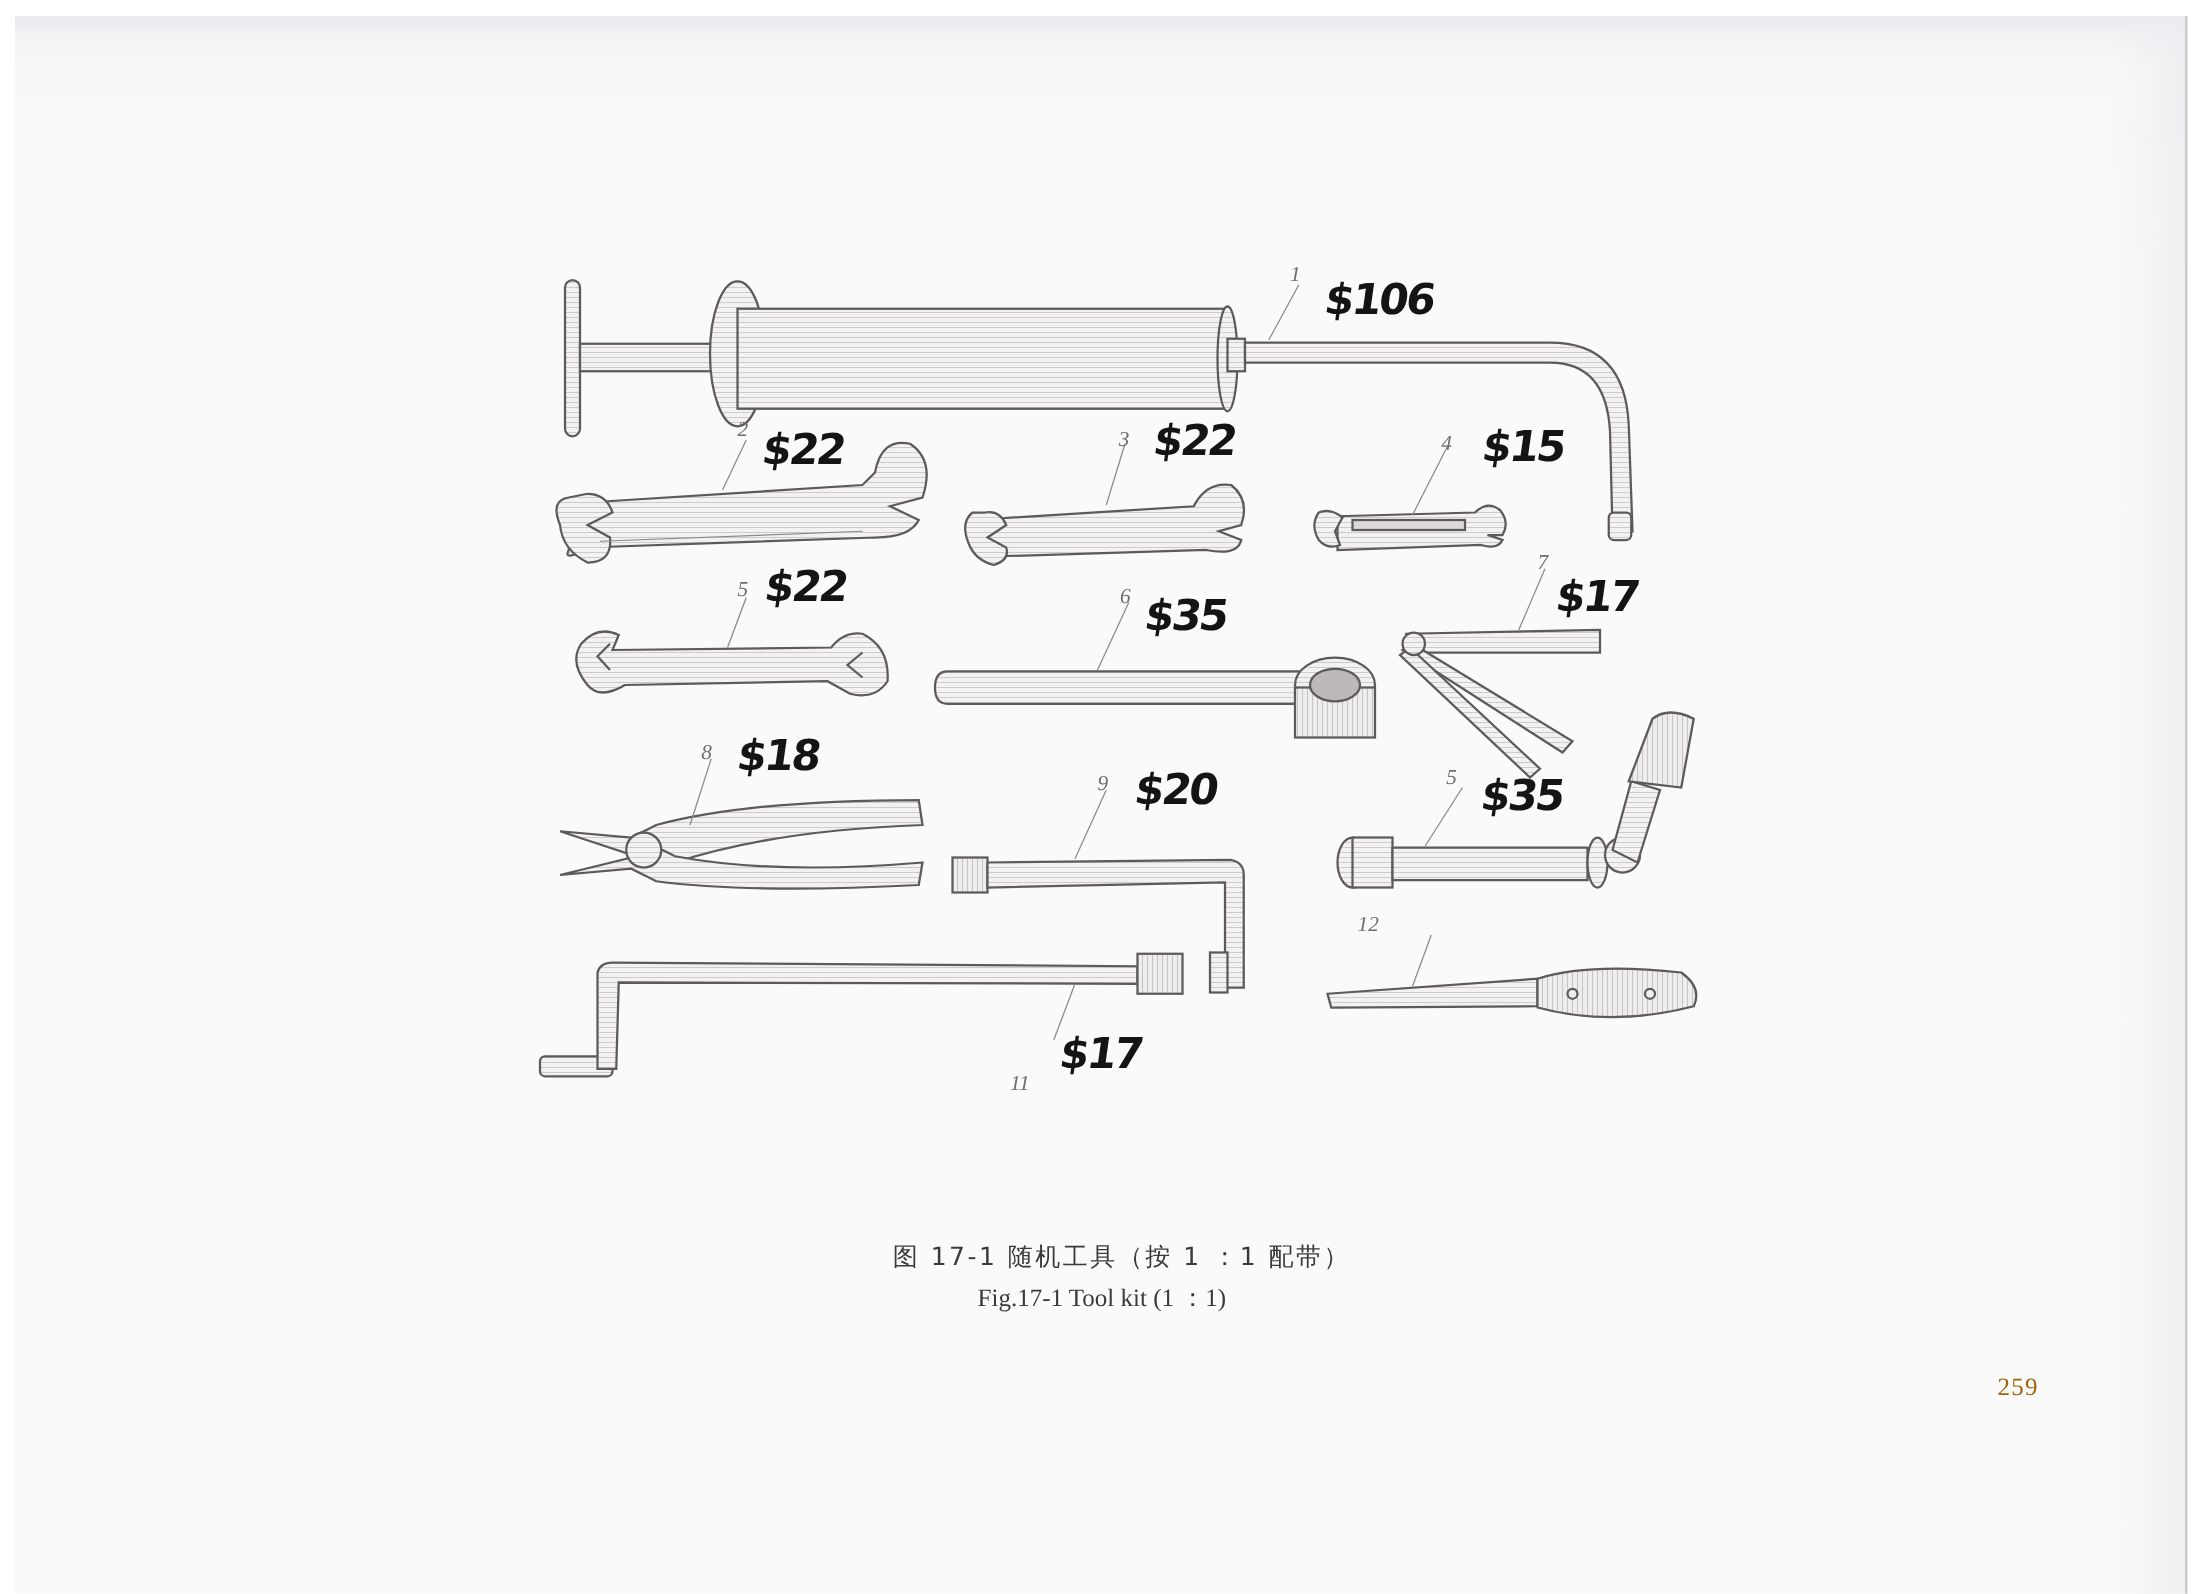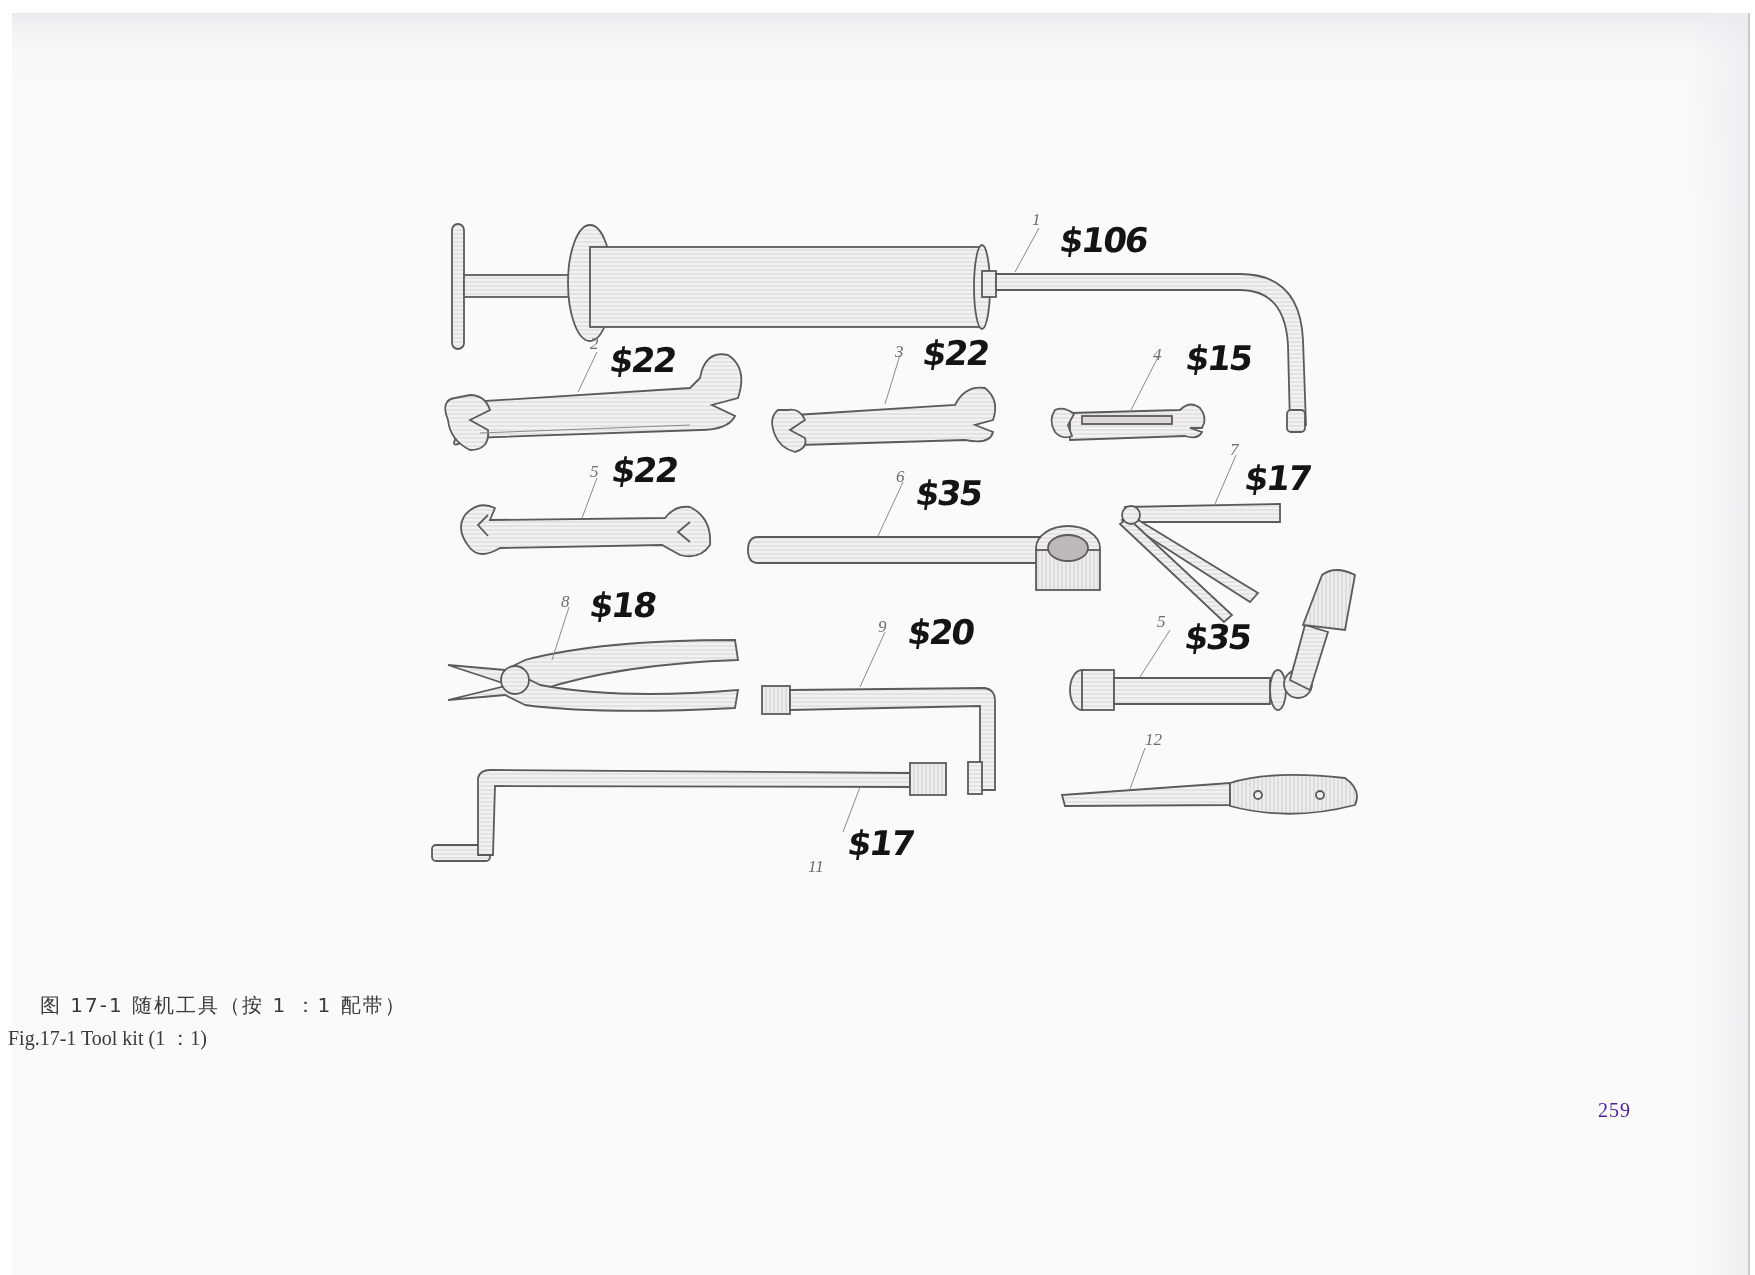--- a/index.html
+++ b/index.html
@@ -27,33 +27,33 @@
     .callout {
       position: absolute; font-family: "Liberation Serif", serif; font-style: italic;
       font-size: 17px; color: #6d6d6d;
     }
     .price {
       position: absolute; font-family: "DejaVu Sans", sans-serif;
       font-size: 34px; font-weight: bold; color: #141414; letter-spacing: -2px;
       transform: skewX(-8deg);
     }
     .caption {
-      position: absolute; left: 0; width: 1755px; color: #3a3a3a;
+      position: absolute; left: 0; width: 1755px; text-align: center; color: #3a3a3a;
     }
     .caption-cn {
       top: 992px; font-family: "DejaVu Sans", sans-serif; font-size: 20px; letter-spacing: 2px;
       padding-left: 40px; box-sizing: border-box;
     }
     .caption-en {
       top: 1025px; font-family: "Liberation Serif", serif; font-size: 20px;
       padding-left: 8px; box-sizing: border-box;
     }
     .page-number {
       position: absolute; left: 1598px; top: 1099px; font-family: "Liberation Serif", serif;
-      font-size: 20px; color: #4c1d95; letter-spacing: 1px;
+      font-size: 20px; color: #a16207; letter-spacing: 1px;
     }
   </style>
 </head>
 <body>
 
 <div class="scan-top"></div>
 <div class="page"></div>
 
 <div class="figure">
   <svg class="tools" width="1755" height="1000" viewBox="0 0 1755 1000">
@@ -172,21 +172,21 @@
   <span class="callout" style="left:1032px; top:210px;">1</span>
   <span class="callout" style="left:590px; top:334px;">2</span>
   <span class="callout" style="left:895px; top:342px;">3</span>
   <span class="callout" style="left:1153px; top:345px;">4</span>
   <span class="callout" style="left:590px; top:462px;">5</span>
   <span class="callout" style="left:896px; top:467px;">6</span>
   <span class="callout" style="left:1230px; top:440px;">7</span>
   <span class="callout" style="left:561px; top:592px;">8</span>
   <span class="callout" style="left:878px; top:617px;">9</span>
   <span class="callout" style="left:1157px; top:612px;">5</span>
-  <span class="callout" style="left:1145px; top:730px;">12</span>
+  <span class="callout" style="left:1086px; top:730px;">12</span>
   <span class="callout" style="left:808px; top:857px;">11</span>
 
   <span class="price" style="left:1060px; top:220px;">$106</span>
   <span class="price" style="left:610px; top:340px;">$22</span>
   <span class="price" style="left:923px; top:333px;">$22</span>
   <span class="price" style="left:1186px; top:338px;">$15</span>
   <span class="price" style="left:612px; top:450px;">$22</span>
   <span class="price" style="left:916px; top:473px;">$35</span>
   <span class="price" style="left:1245px; top:458px;">$17</span>
   <span class="price" style="left:590px; top:585px;">$18</span>

